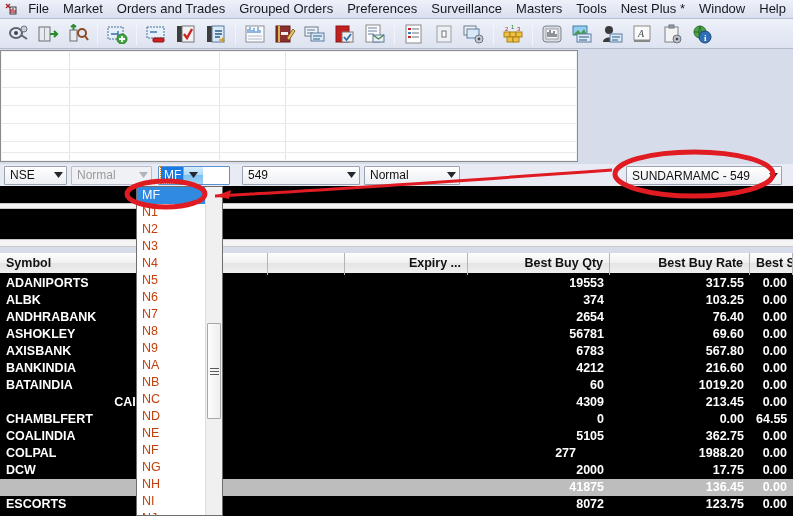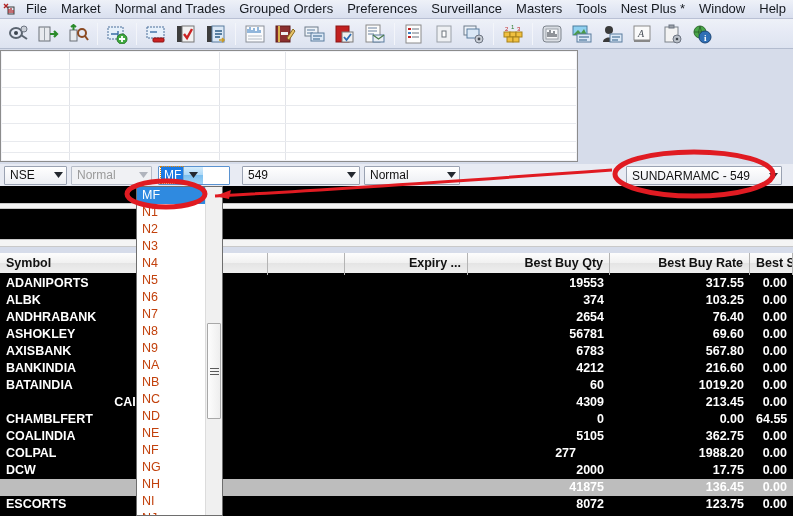--- a/index.html
+++ b/index.html
@@ -194,21 +194,21 @@
 <div class="menubar">
   <div class="applogo">
     <svg width="14" height="14" viewBox="0 0 14 14">
       <path d="M2 2 L6 6 M6 2 L2 6" stroke="#b02020" stroke-width="1.4" fill="none"></path>
       <rect x="6" y="5" width="6" height="7" fill="none" stroke="#3b3b3b" stroke-width="1"></rect>
       <path d="M7 11 L7 7 M9 11 L9 6 M11 11 L11 8" stroke="#b02020" stroke-width="1.2"></path>
     </svg>
   </div>
   <div class="menuitem">File</div>
   <div class="menuitem">Market</div>
-  <div class="menuitem">Normal and Trades</div>
+  <div class="menuitem">Orders and Trades</div>
   <div class="menuitem">Grouped Orders</div>
   <div class="menuitem">Preferences</div>
   <div class="menuitem">Surveillance</div>
   <div class="menuitem">Masters</div>
   <div class="menuitem">Tools</div>
   <div class="menuitem">Nest Plus *</div>
   <div class="menuitem">Window</div>
   <div class="menuitem">Help</div>
 </div>
 

